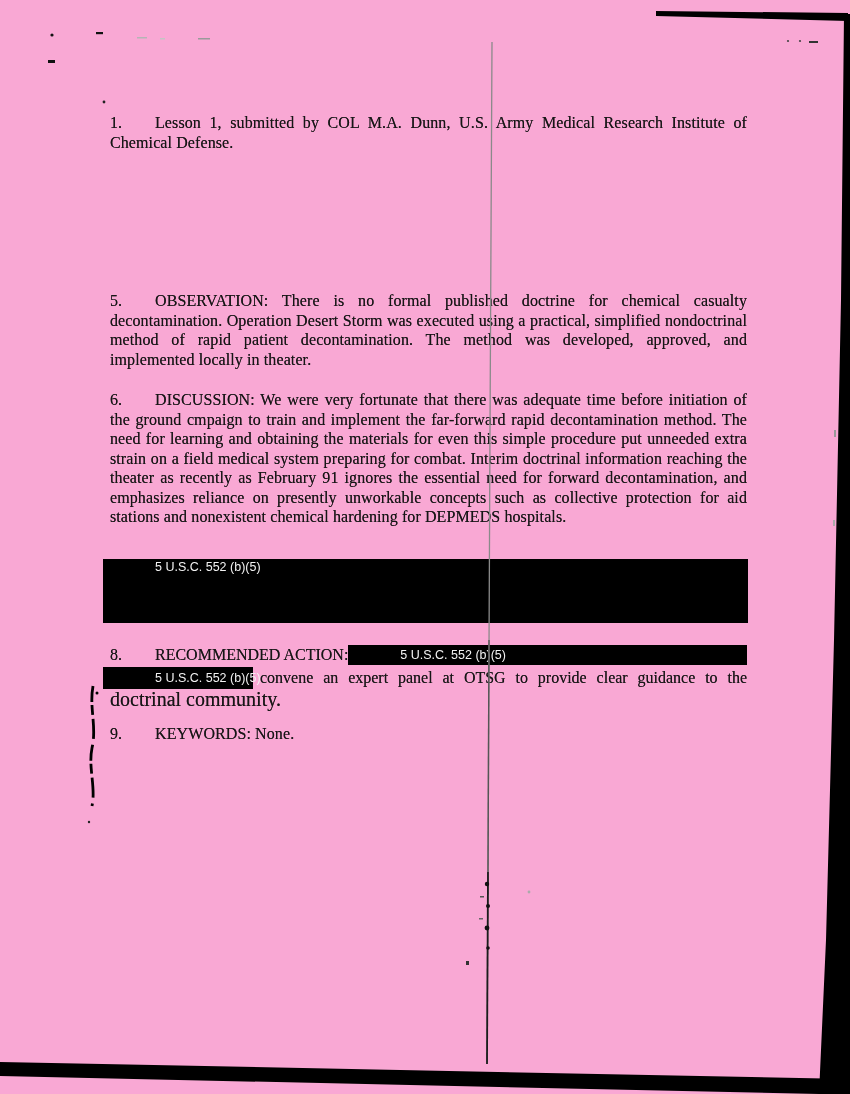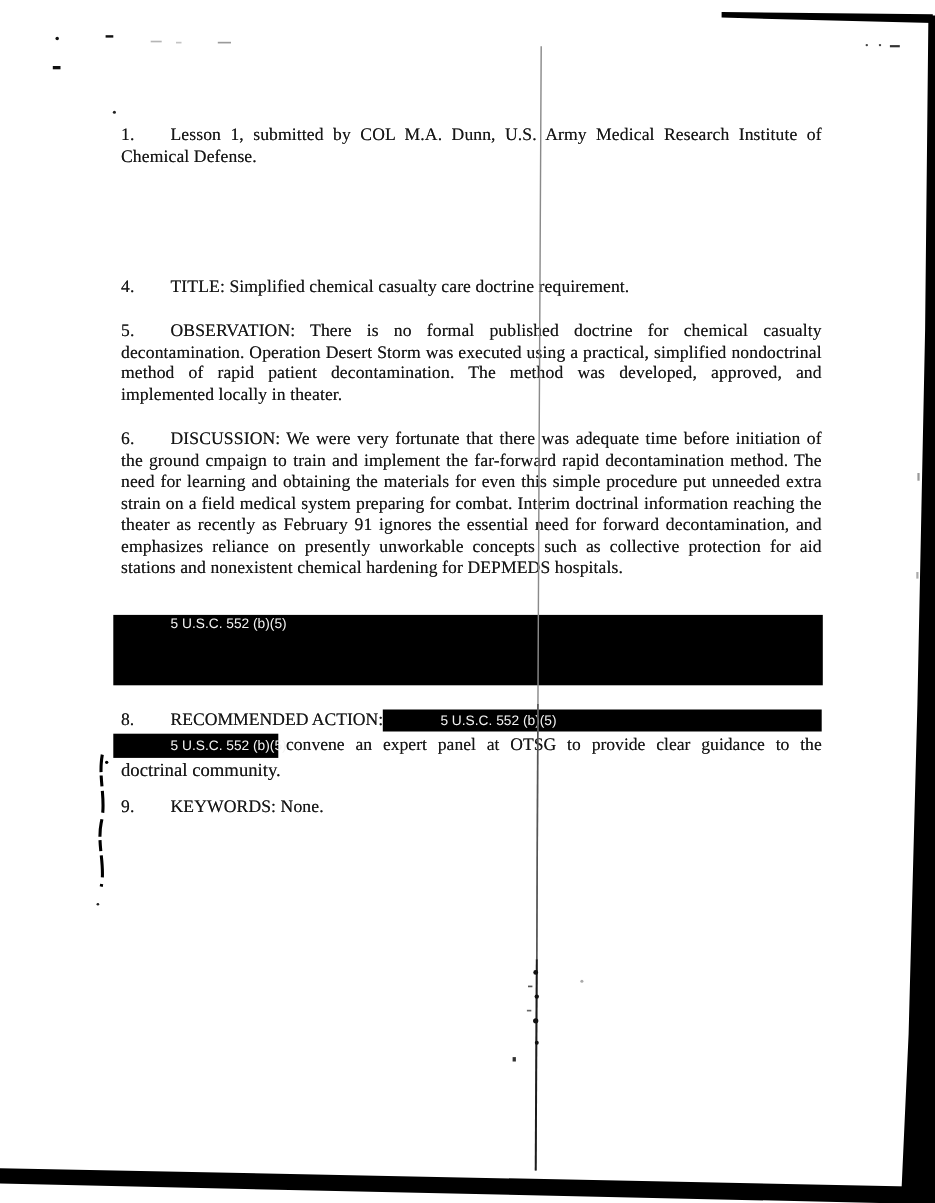--- a/index.html
+++ b/index.html
@@ -1,19 +1,19 @@
 <!DOCTYPE html>
 <html><head>
 <meta charset="utf-8">
 <style>
   html,body{margin:0;padding:0;background:#e8e8e8;}
   .page{
     position:relative;
     width:850px;height:1094px;
-    background:#ffffff;
+    background:#f9a8d4;
     overflow:hidden;
     font-family:"Liberation Serif", serif;
     color:#161616;
   }
   .doc-item{
     position:absolute;
     left:110px;
     width:637px;
     margin:0;
     font-size:16px;
@@ -56,38 +56,37 @@
     text-shadow:0 0 0.5px rgba(0,0,0,0.65);
   }
   .redaction-inline-2{
     position:relative;flex:0 0 150px;height:22px;background:#000000;margin-right:7px;
   }
   .line8b .after-redaction{
     flex:1;text-align:justify;text-align-last:justify;
   }
   .line8c{
     position:absolute;left:110px;top:690px;width:637px;
-    font-size:17px;line-height:19.5px;
+    font-size:20px;line-height:19.5px;
     text-shadow:0 0 0.5px rgba(0,0,0,0.65);
   }
   .artifacts{
     position:absolute;left:0;top:0;width:850px;height:1094px;
     pointer-events:none;
   }
 </style>
 </head>
 <body>
 
 <div class="page">
 
   <p class="doc-item" style="top:113px"><span class="num">1.</span><span>Lesson 1, submitted by COL M.A. Dunn, U.S. Army Medical Research Institute of Chemical Defense.</span></p>
 
 
 
-  <p class="doc-item" style="top:251px"><span class="num">4.</span><span>TITLE:  Simplified chemical casualty care doctrine requirement.</span></p>
 
   <p class="doc-item" style="top:291px"><span class="num">5.</span><span>OBSERVATION:  There is no formal published doctrine for chemical casualty decontamination.  Operation Desert Storm was executed using a practical, simplified nondoctrinal method of rapid patient decontamination.  The method was developed, approved, and implemented locally in theater.</span></p>
 
   <p class="doc-item" style="top:390px"><span class="num">6.</span><span>DISCUSSION:  We were very fortunate that there was adequate time before initiation of the ground cmpaign to train and implement the far-forward rapid decontamination method.  The need for learning and obtaining the materials for even this simple procedure put unneeded extra strain on a field medical system preparing for combat.  Interim doctrinal information reaching the theater as recently as February 91 ignores the essential need for forward decontamination, and emphasizes reliance on presently unworkable concepts such as collective protection for aid stations and nonexistent chemical hardening for DEPMEDS hospitals.</span></p>
 
   <div class="redaction-block">
     <span class="redaction-label">5 U.S.C. 552 (b)(5)</span>
   </div>
 
   <div class="line8a">

